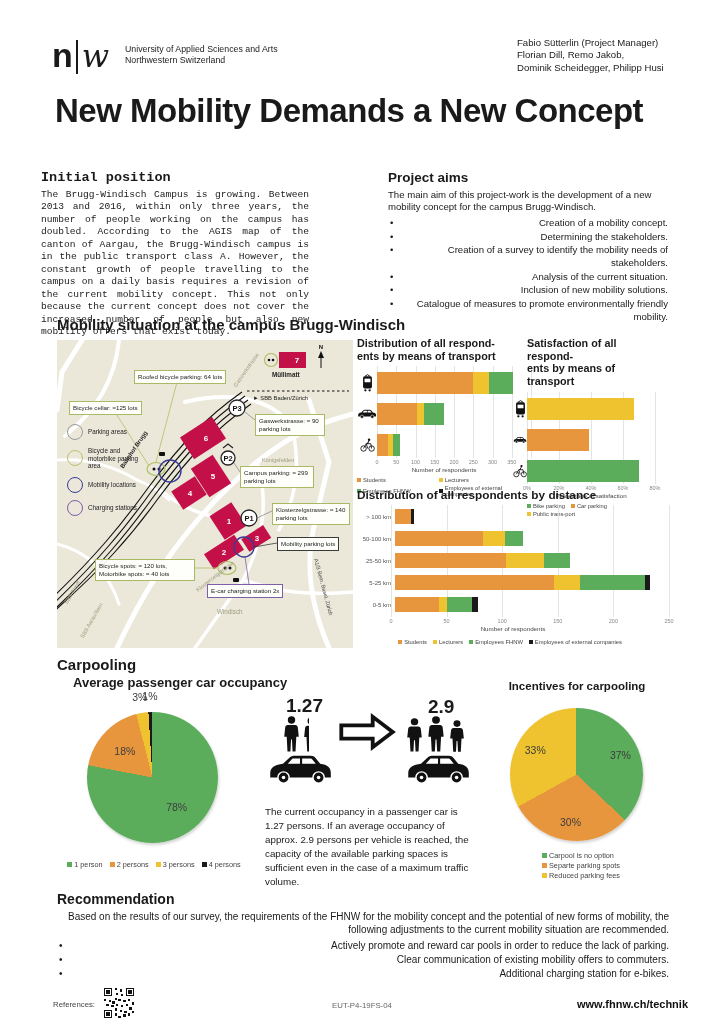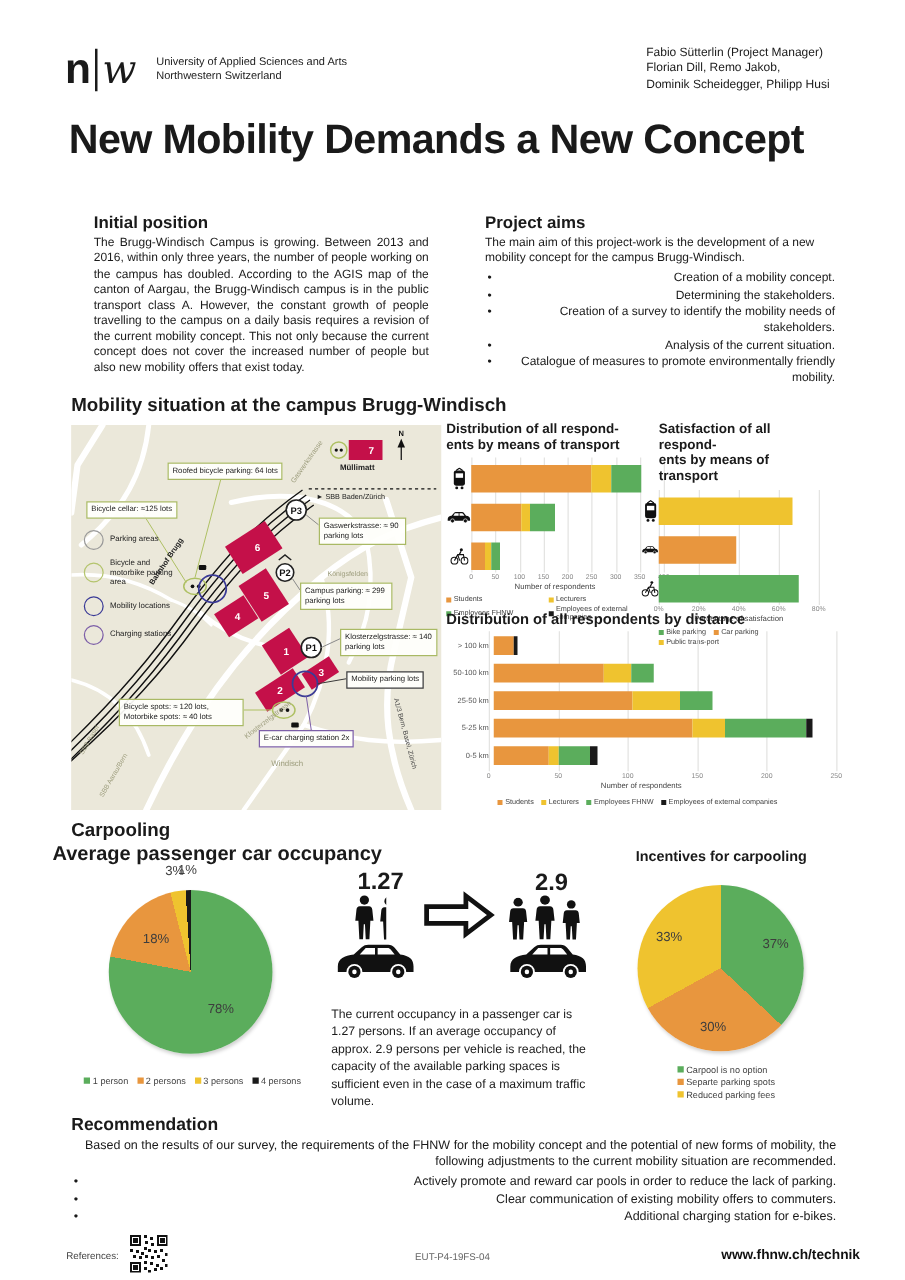--- a/index.html
+++ b/index.html
@@ -77,33 +77,34 @@
     <div>Northwestern Switzerland</div>
   </div>
   <div class="abs authors" style="left:517px;top:37px;">
     <div>Fabio Sütterlin (Project Manager)</div>
     <div>Florian Dill, Remo Jakob,</div>
     <div>Dominik Scheidegger, Philipp Husi</div>
   </div>
 
   <h1 class="abs" style="left:55px;top:92px;">New Mobility Demands a New Concept</h1>
 
-  <div class="abs" style="left:75px;top:170px;width:268px;">
+  <div class="abs" style="left:41px;top:170px;width:268px;font-family:Liberation Mono, monospace;">
     <h2>Initial position</h2>
     <div class="bodytext" style="margin-top:4px;">The Brugg-Windisch Campus is growing. Between 2013 and 2016, within only three years, the number of people working on the campus has doubled. According to the AGIS map of the canton of Aargau, the Brugg-Windisch campus is in the public transport class A. However, the constant growth of people travelling to the campus on a daily basis requires a revision of the current mobility concept. This not only because the current concept does not cover the increased number of people but also new mobility offers that exist today.</div>
   </div>
 
   <div class="abs" style="left:388px;top:170px;width:280px;">
     <h2>Project aims</h2>
     <div class="bodytext" style="margin-top:4px;text-align:left;">The main aim of this project-work is the development of a new mobility concept for the campus Brugg-Windisch.</div>
     <ul class="bullets">
       <li>Creation of a mobility concept.</li>
       <li>Determining the stakeholders.</li>
       <li>Creation of a survey to identify the mobility needs of stakeholders.</li>
       <li>Analysis of the current situation.</li>
+      <li>Inclusion of new mobility solutions.</li>
       <li>Catalogue of measures to promote environmentally friendly mobility.</li>
     </ul>
   </div>
 
   <div class="abs sec-head" style="left:57px;top:316px;">Mobility situation at the campus Brugg-Windisch</div>
 
   <div id="map" class="abs" style="left:57px;top:340px;width:296px;height:308px;">
     <svg width="296" height="308" viewBox="0 0 296 308">
       <rect x="0" y="0" width="296" height="308" fill="#EBE8DA"></rect>
 
@@ -503,21 +504,21 @@
           <span>Employees FHNW</span>
         </div>
         <div class="lg-item">
           <div class="lg-sq" style="background: rgb(26, 26, 26);"></div>
           <span>Employees of external companies</span>
         </div>
       </div>
   </div>
 
   <div class="abs sec-head" style="left:57px;top:656px;">Carpooling</div>
-  <div class="abs" style="left:42px;top:675px;font-weight:bold;font-size:16px;">Average passenger car occupancy</div>
+  <div class="abs" style="left:73px;top:675px;font-weight:bold;font-size:13px;">Average passenger car occupancy</div>
 
   <div class="pie" style="left: 87px; top: 712px; width: 131px; height: 131px; background: conic-gradient(rgb(91, 173, 92) 0%, rgb(91, 173, 92) 78%, rgb(232, 150, 62) 78%, rgb(232, 150, 62) 96%, rgb(239, 195, 47) 96%, rgb(239, 195, 47) 99%, rgb(26, 26, 26) 99%, rgb(26, 26, 26) 100%);">
       <div class="pie-label" style="left: 89.7157px; top: 94.7718px;">78%</div>
       <div class="pie-label" style="left: 37.8065px; top: 39.4941px;">18%</div>
       <div class="pie-label" style="left: 52.7944px; top: -14.72px;">3%</div>
       <div class="pie-label" style="left: 62.9488px; top: -15.6799px;">1%</div>
     </div>
   <div class="abs pielegend" style="left:44px;top:860px;width:220px;display:flex;justify-content:center;gap:7px;" id="pie1-legend">
       <div class="lg-item" style="margin: 0px;">
         <div class="lg-sq" style="background: rgb(91, 173, 92);"></div>

